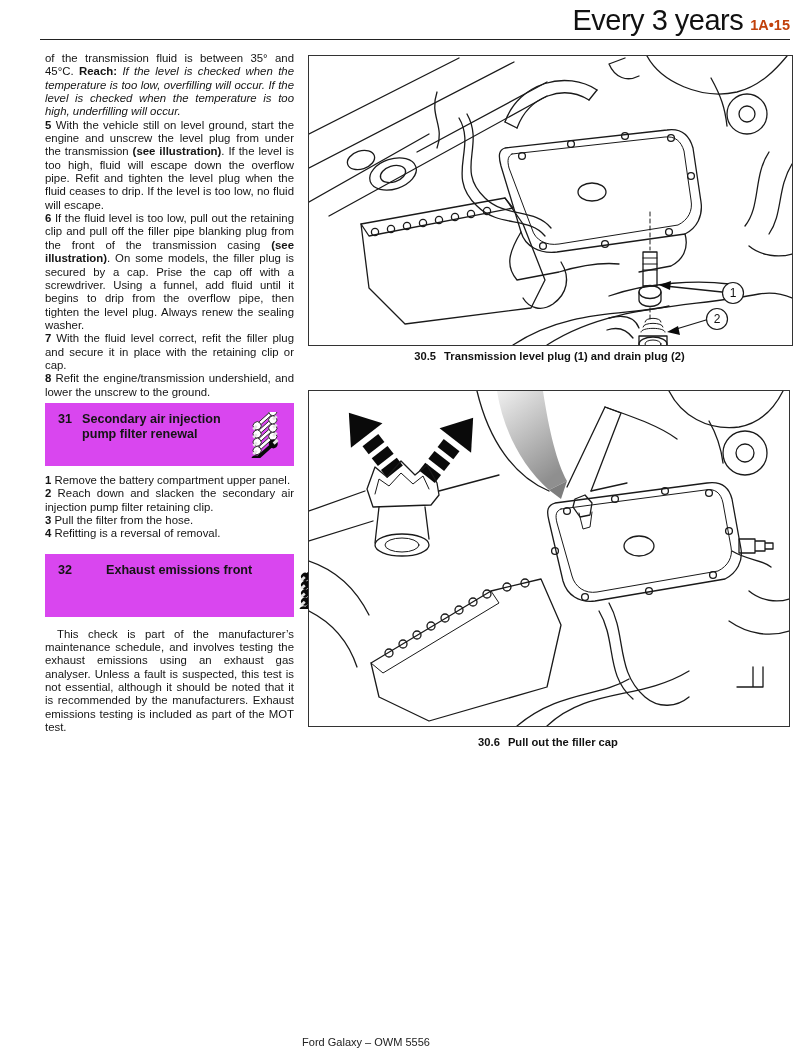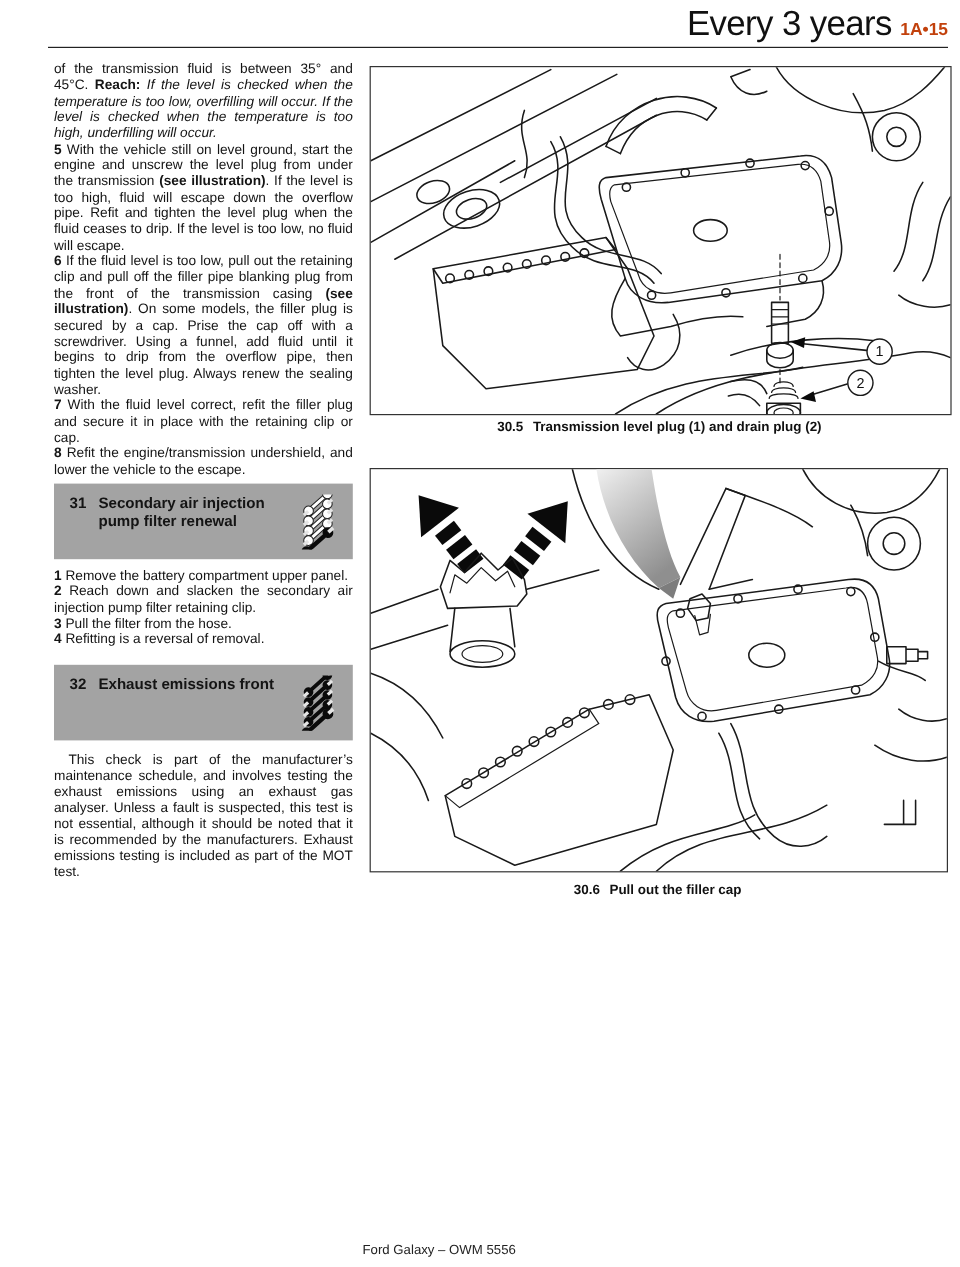--- a/index.html
+++ b/index.html
@@ -11,24 +11,24 @@
   .header-ref{font-size:14.5px;font-weight:bold;color:#c2410c;text-align:center;}
   .header-rule{position:absolute;left:40px;right:10px;top:39px;border-top:1.6px solid #222;}
   
   .col-left{position:absolute;left:45px;top:52px;width:249px;font-size:11.4px;line-height:13.35px;
             text-align:justify;}
   .col-left p{margin:0;}
   .run-b{font-weight:bold;}
   .run-i{font-style:italic;}
   .closing{text-indent:12px;margin-top:11px !important;}
   
-  .section-box{background:#a3a3a3;display:flex;align-items:flex-start;
+  .section-box{background:#d946ef;display:flex;align-items:flex-start;
                padding:9px 6px 8px 13px;text-align:left;}
   .section-box.first{margin-top:4px;margin-bottom:8px;}
-  .section-box.second{margin-top:13px;margin-bottom:10px;}
+  .section-box.second{margin-top:13px;margin-bottom:10px;gap:24px;}
   .section-num{font-size:12.6px;font-weight:bold;width:24px;flex:0 0 24px;line-height:15px;}
   .section-title{font-size:12.6px;font-weight:bold;line-height:15px;width:162px;flex:0 0 162px;}
   .section-icon{flex:0 0 36px;height:46px;margin-left:2px;}
   
   .fig-frame{position:absolute;border:1.4px solid #333;background:#fff;}
   .fig1{left:308px;top:55px;width:483px;height:289px;}
   .fig2{left:308px;top:390px;width:480px;height:335px;}
   .fig-caption{position:absolute;width:483px;text-align:center;font-size:11.2px;font-weight:bold;color:#111;}
   .cap1{left:308px;top:350px;}
   .cap2{left:308px;top:736px;width:480px;}
@@ -55,21 +55,21 @@
     <span class="header-title">Every 3 years</span>
     <span class="header-ref">1A•15</span>
   </div>
   <div class="header-rule"></div>
 
   <div class="col-left">
     <p><span>of the transmission fluid is between 35° and 45°C. </span><span class="run-b">Reach: </span><span class="run-i">If the level is checked when the temperature is too low, overfilling will occur. If the level is checked when the temperature is too high, underfilling will occur.</span></p>
     <p><span class="run-b">5</span><span> With the vehicle still on level ground, start the engine and unscrew the level plug from under the transmission </span><span class="run-b">(see illustration)</span><span>. If the level is too high, fluid will escape down the overflow pipe. Refit and tighten the level plug when the fluid ceases to drip. If the level is too low, no fluid will escape.</span></p>
     <p><span class="run-b">6</span><span> If the fluid level is too low, pull out the retaining clip and pull off the filler pipe blanking plug from the front of the transmission casing </span><span class="run-b">(see illustration)</span><span>. On some models, the filler plug is secured by a cap. Prise the cap off with a screwdriver. Using a funnel, add fluid until it begins to drip from the overflow pipe, then tighten the level plug. Always renew the sealing washer.</span></p>
     <p><span class="run-b">7</span><span> With the fluid level correct, refit the filler plug and secure it in place with the retaining clip or cap.</span></p>
-    <p><span class="run-b">8</span><span> Refit the engine/transmission undershield, and lower the vehicle to the escape.</span></p>
+    <p><span class="run-b">8</span><span> Refit the engine/transmission undershield, and lower the unscrew to the ground.</span></p>
 
     <div class="section-box first">
       <div class="section-num">31</div>
       <div class="section-title">Secondary air injection pump filter renewal</div>
       <svg class="section-icon" viewBox="0 0 36 48">
         <g class="sp-outline" transform="translate(19,7) rotate(-42)">
           <rect class="sp-part" x="-8.5" y="-1.7" width="17" height="3.4" rx="1.7"></rect>
           <circle class="sp-part" cx="-11" cy="0" r="4.2"></circle>
             <circle class="sp-part" cx="11" cy="0" r="4.2"></circle>
           <rect class="sp-notch" x="-16.5" y="-1.4" width="5" height="2.8"></rect>

